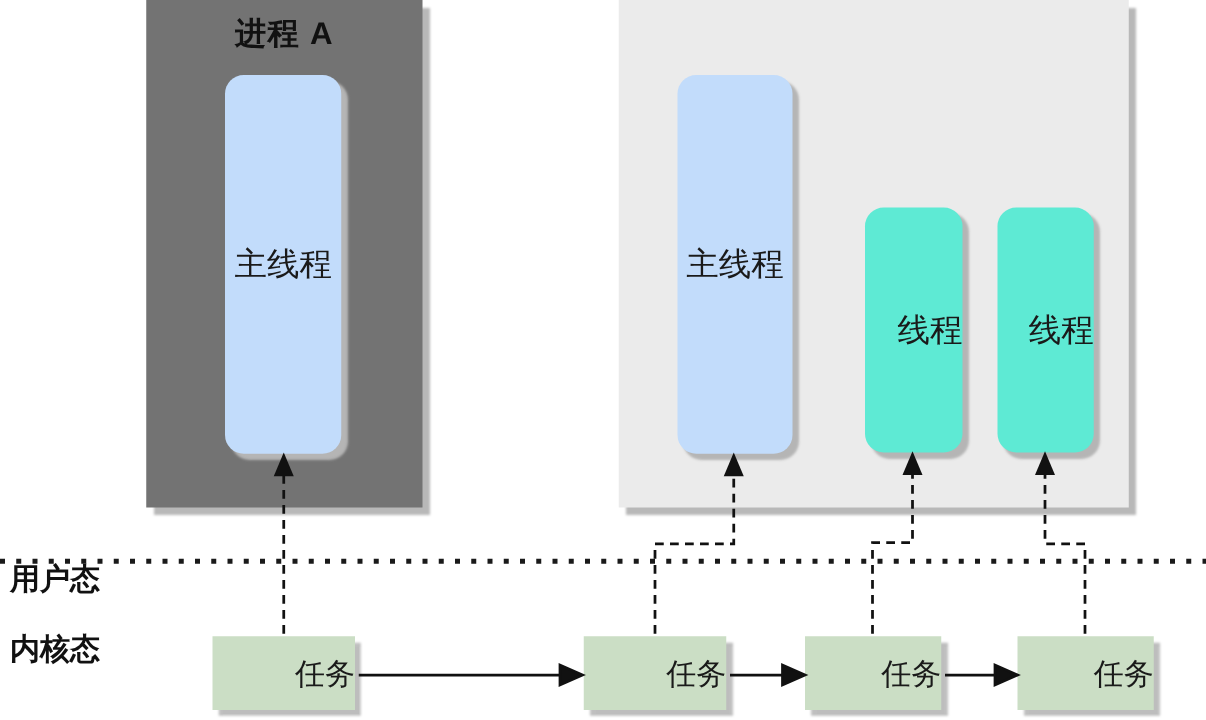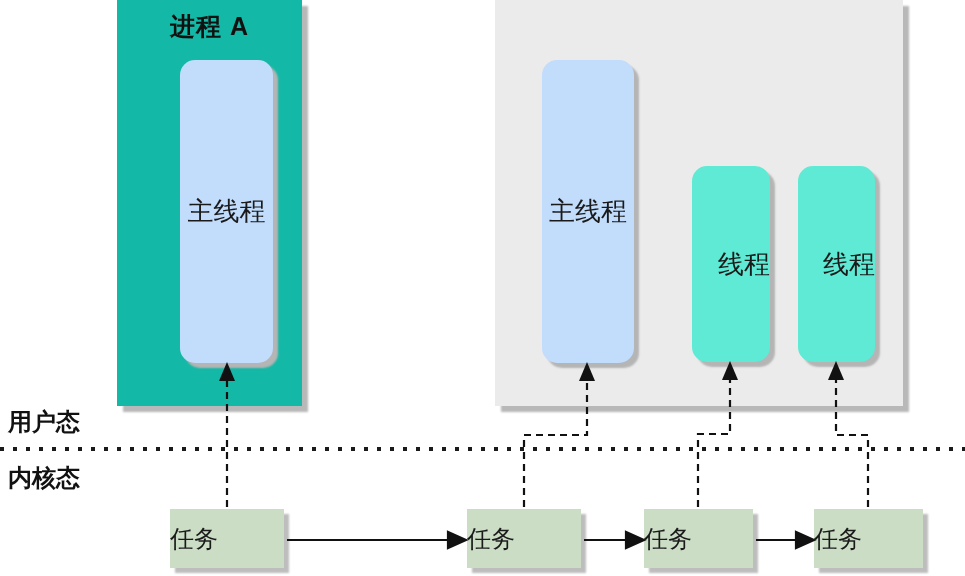--- a/index.html
+++ b/index.html
@@ -16,23 +16,23 @@
     overflow: hidden;
   }
   
   .process-box {
     position: absolute;
     top: 0;
     box-shadow: 6px 6px 2px #b8b8b8;
   }
   #process-a {
     left: 117px;
-    width: 185px;
+    width: 221px;
     height: 406px;
-    background: #14b8a6;
+    background: #737373;
   }
   #process-b {
     left: 495px;
     width: 408px;
     height: 406px;
     background: #ebebeb;
   }
   .process-title {
     position: absolute;
     top: 10px;
@@ -61,40 +61,41 @@
   #main-thread-b { left: 47px;  top: 60px;  width: 92px; height: 303px; }
   #thread-b-1    { left: 197px; top: 166px; width: 78px; height: 196px; }
   #thread-b-2    { left: 303px; top: 166px; width: 77px; height: 196px; }
   
   .mode-label {
     position: absolute;
     left: 8px;
     font-size: 24px;
     font-weight: bold;
     color: #111111;
+    margin-top: 41px;
   }
   #user-mode-label   { top: 406px; }
   #kernel-mode-label { top: 462px; }
   
   #task-list-label {
     position: absolute;
     left: 56px;
     top: 521px;
     font-size: 25px;
     color: #222222;
   }
   .task-box {
     position: absolute;
     top: 509px;
     height: 59px;
     background: #cbdec5;
     box-shadow: 5px 5px 2px #bdbdbd;
     display: flex;
     align-items: center;
-    justify-content: flex-start;
+    justify-content: flex-end;
     font-size: 24px;
     color: #1a1a1a;
   }
   #task-1 { left: 170px; width: 114px; }
   #task-2 { left: 467px; width: 114px; }
   #task-3 { left: 644px; width: 109px; }
   #task-4 { left: 814px; width: 109px; }
   
   #connector-layer {
     position: absolute;

